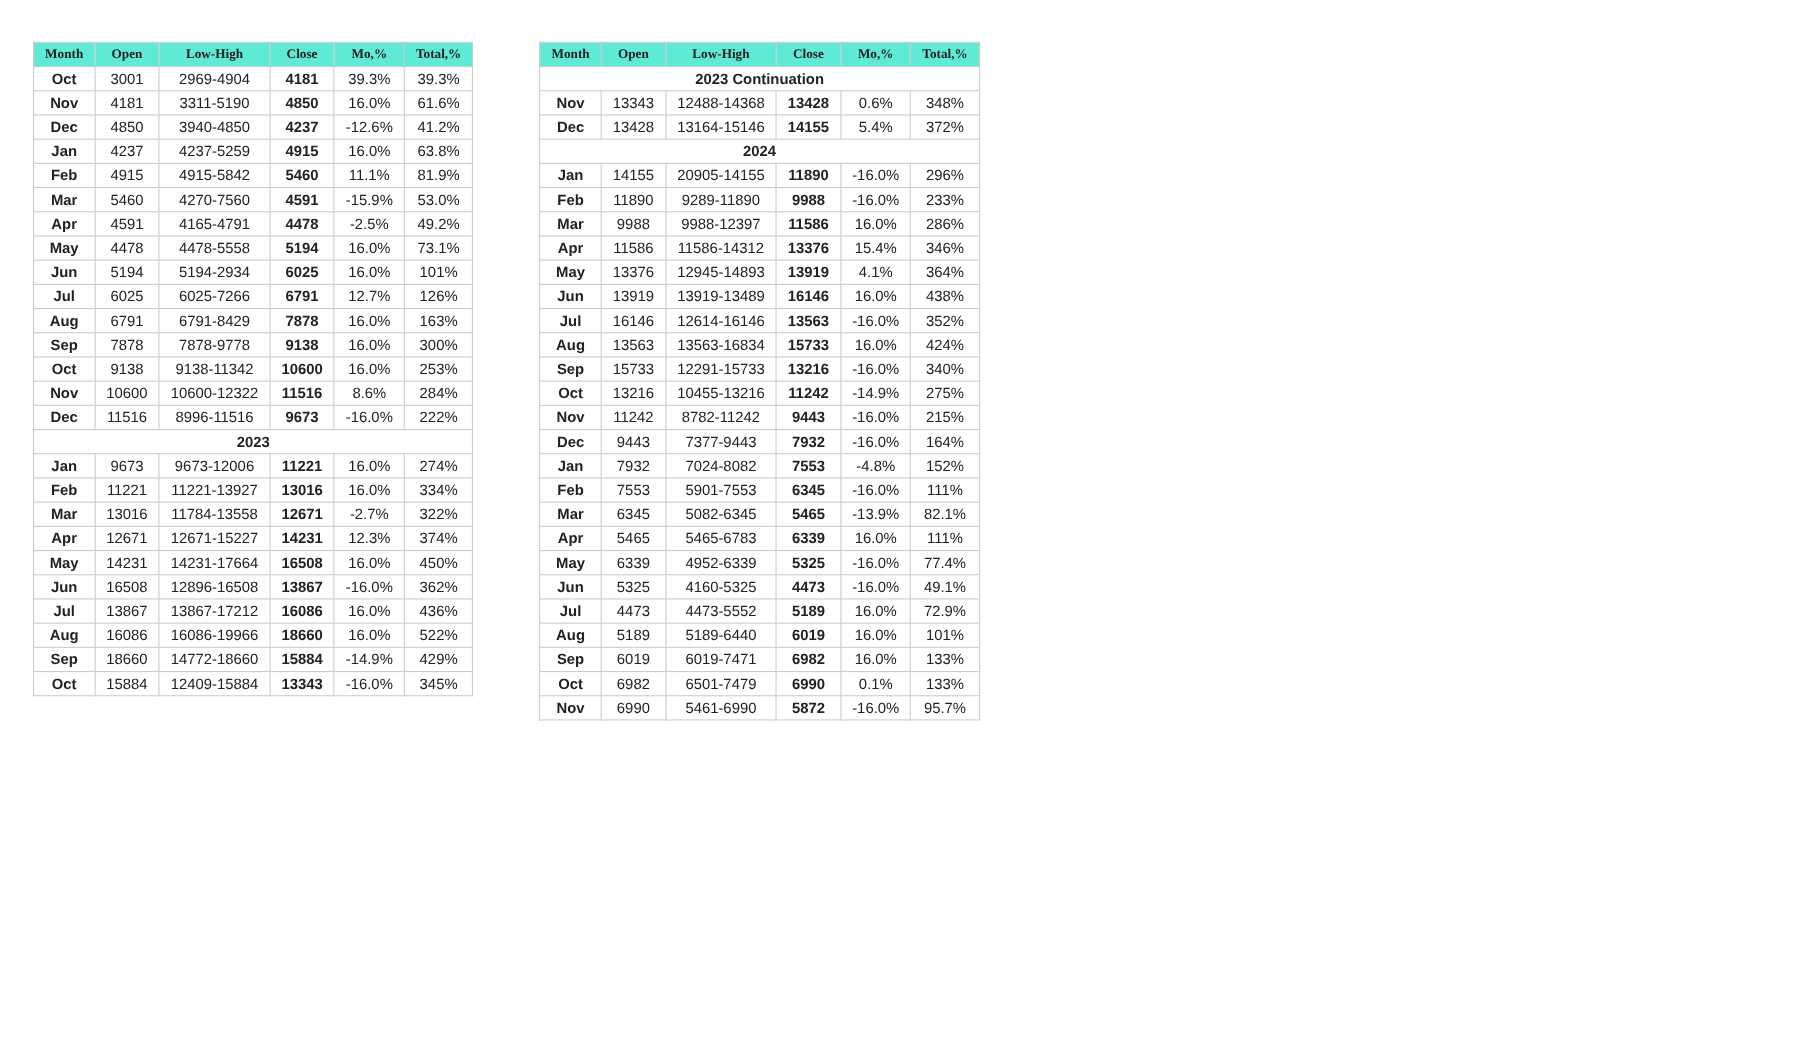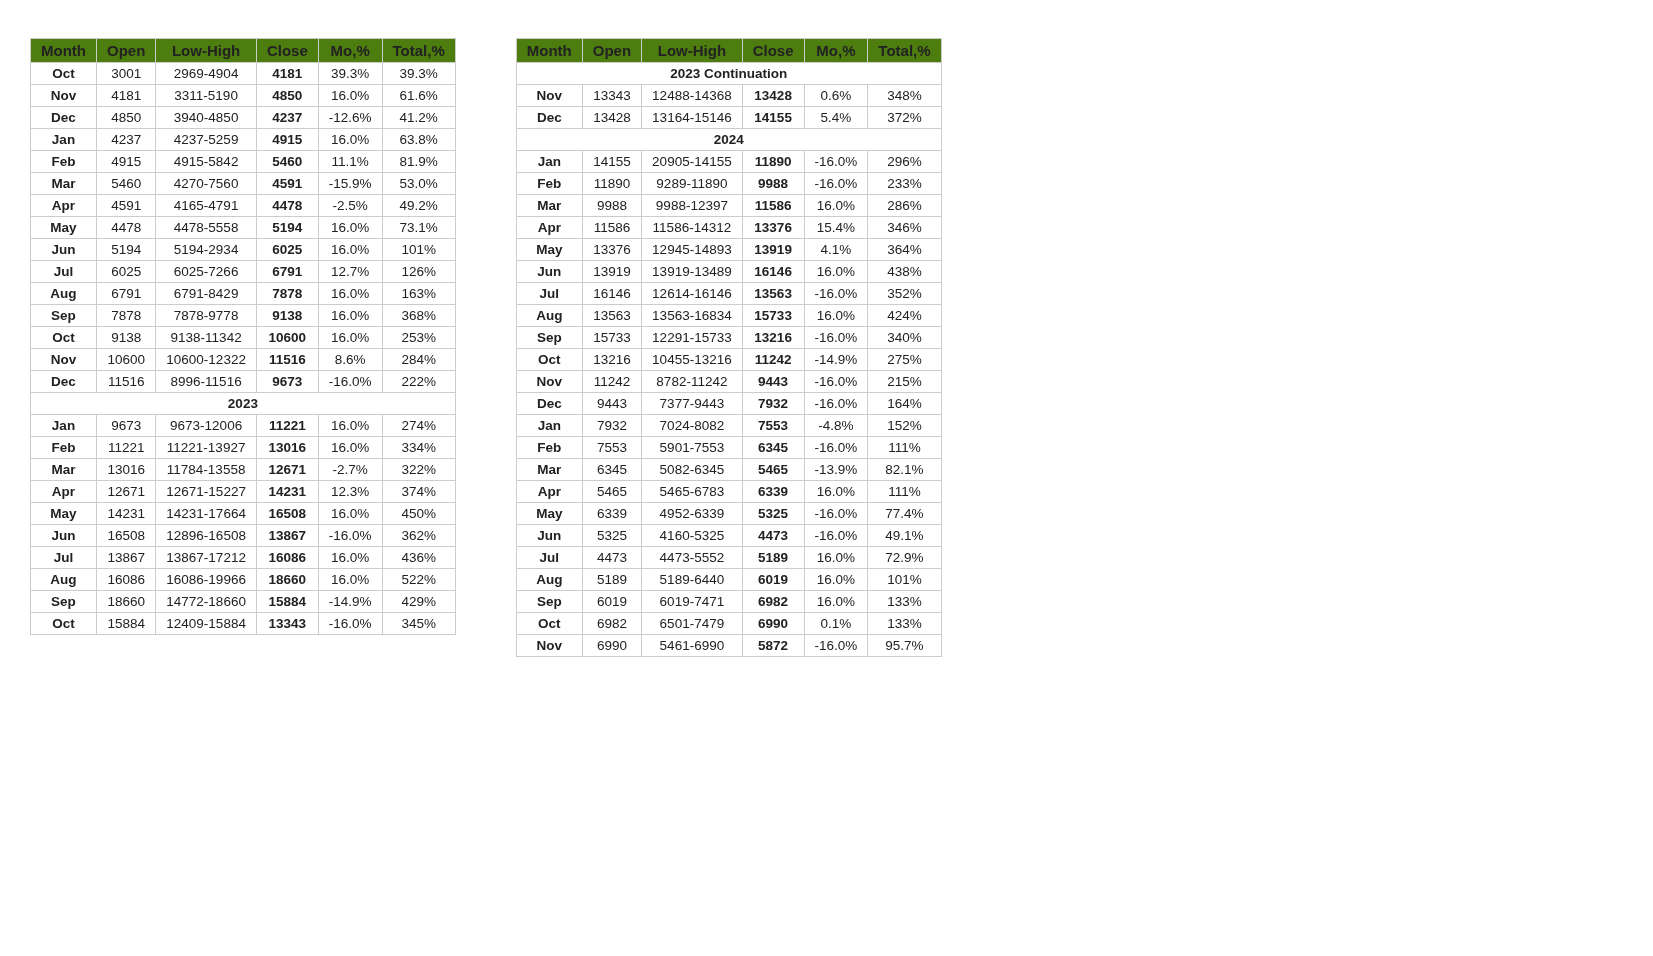--- a/index.html
+++ b/index.html
@@ -24,23 +24,24 @@
       border-collapse: collapse;
       font-size: 13.5px;
     }
     th, td {
       border: 1px solid #ccc;
       padding: 3px 10px;
       text-align: center;
       white-space: nowrap;
     }
     thead th {
-      background: #4d7c0f;
+      background: #5eead4;
       font-weight: bold;
-      font-size: 15px;
+      font-size: 12px;
+      font-family: Liberation Serif, serif;
     }
     .section-header td {
       font-weight: bold;
       background: #fff;
       text-align: center;
       font-size: 13.5px;
     }
     .close-col {
       font-weight: bold;
     }
@@ -153,21 +154,21 @@
           <td class="close-col" style="font-weight: bold;">7878</td>
           <td>16.0%</td>
           <td>163%</td>
         </tr>
         <tr>
           <td style="font-weight: bold;">Sep</td>
           <td>7878</td>
           <td>7878-9778</td>
           <td class="close-col" style="font-weight: bold;">9138</td>
           <td>16.0%</td>
-          <td>368%</td>
+          <td>300%</td>
         </tr>
         <tr>
           <td style="font-weight: bold;">Oct</td>
           <td>9138</td>
           <td>9138-11342</td>
           <td class="close-col" style="font-weight: bold;">10600</td>
           <td>16.0%</td>
           <td>253%</td>
         </tr>
         <tr>

